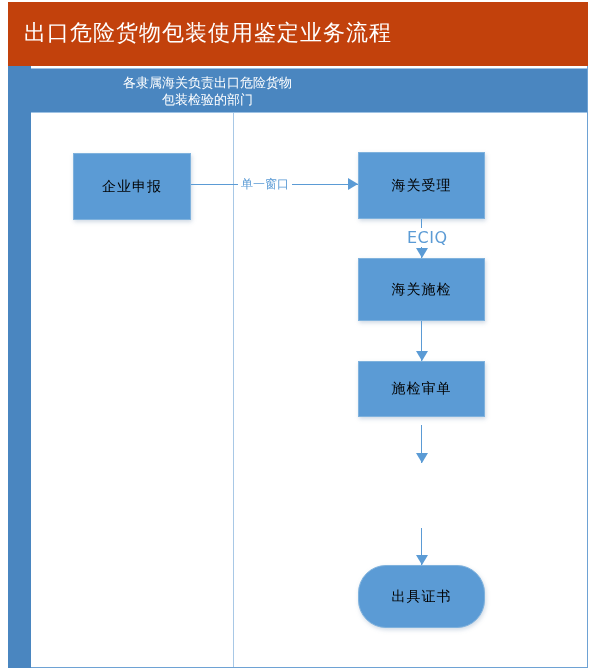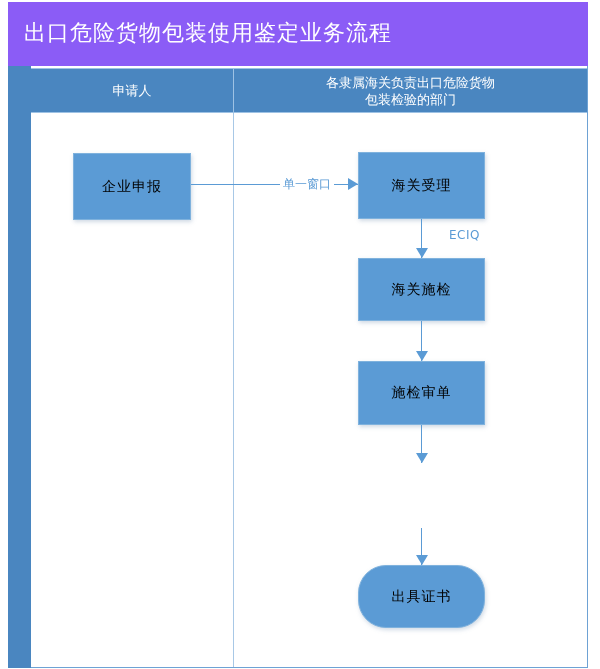--- a/index.html
+++ b/index.html
@@ -21,21 +21,21 @@
     background: #ffffff;
   }
 
   
   .title-bar {
     position: absolute;
     left: 8px;
     top: 2px;
     width: 580px;
     height: 64px;
-    background: #8b5cf6;
+    background: #c2410c;
     box-sizing: border-box;
   }
   .title-text {
     position: absolute;
     left: 16px;
     top: 13px;
     font-size: 22px;
     line-height: 36px;
     color: #ffffff;
     letter-spacing: 1px;
@@ -126,21 +126,21 @@
     justify-content: center;
     color: #000000;
     font-size: 14px;
     letter-spacing: 1px;
     box-shadow: 1px 2px 4px rgba(120,150,180,0.35);
   }
 
   #node-apply   { left: 73px;  top: 153px; width: 118px; height: 67px; }
   #node-accept  { left: 358px; top: 152px; width: 127px; height: 67px; }
   #node-inspect { left: 358px; top: 258px; width: 127px; height: 63px; }
-  #node-review  { left: 358px; top: 361px; width: 127px; height: 64px; }
+  #node-review  { left: 358px; top: 361px; width: 127px; height: 56px; }
   #node-onsite  { left: 358px; top: 463px; width: 127px; height: 65px; }
   #node-cert    { left: 358px; top: 565px; width: 127px; height: 63px; border-radius: 28px; }
 
   
   .h-line {
     position: absolute;
     height: 1px;
     background: #5b9bd5;
   }
   .v-line {
@@ -163,23 +163,22 @@
     border-top: 10px solid #5b9bd5;
   }
 
   .edge-label {
     position: absolute;
     color: #5b9bd5;
     font-size: 12px;
     background: #ffffff;
     padding: 0 3px;
     white-space: nowrap;
-    margin-left: 42px;
-  }
-  .edge-label.latin { font-size: 12px; letter-spacing: 0.5px; }
+  }
+  .edge-label.latin { font-size: 16px; letter-spacing: 0.5px; }
 
   
   #edge-h-1 { left: 191px; top: 184px; width: 167px; }
   #edge-h-1-arrow { left: 348px; top: 178px; }
   #label-single-window { left: 238px; top: 176px; }
 
   
   #edge-v-1 { left: 421px; top: 219px; height: 39px; }
   #edge-v-1-arrow { left: 416px; top: 248px; }
   #label-eciq { left: 404px; top: 228px; }
@@ -200,21 +199,20 @@
 
   <div class="title-bar">
     <div class="title-text">出口危险货物包装使用鉴定业务流程</div>
   </div>
 
   <div class="spine"></div>
   <div class="edge-right"></div>
   <div class="edge-bottom"></div>
 
   <div class="header-row">
-    <div class="header-cell lane-a">申请人</div>
     <div class="header-cell lane-b">各隶属海关负责出口危险货物<br>包装检验的部门</div>
   </div>
 
   <div class="lane-body a"></div>
   <div class="lane-body b"></div>
 
   <div class="node" id="node-apply">企业申报</div>
   <div class="node" id="node-accept">海关受理</div>
   <div class="node" id="node-inspect">海关施检</div>
   <div class="node" id="node-review">施检审单</div>

